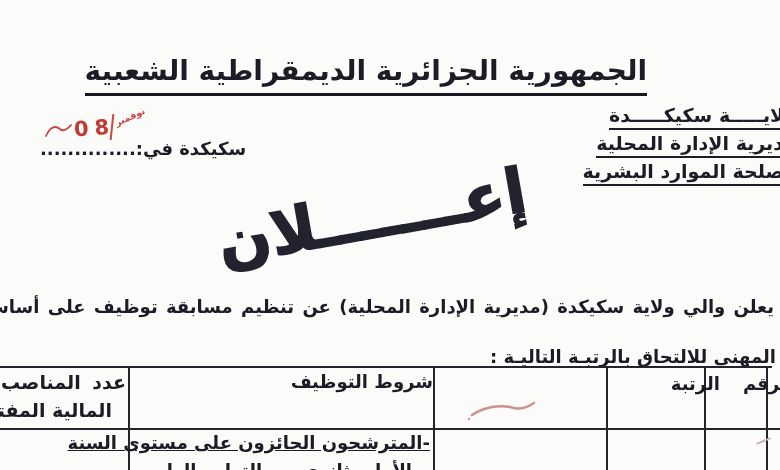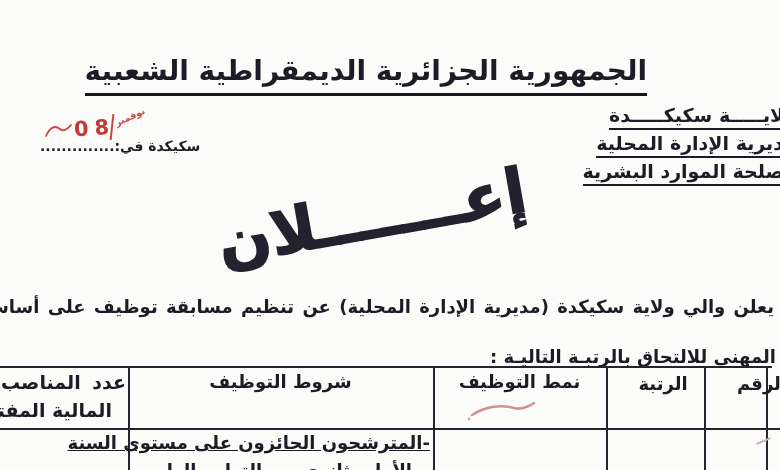--- a/index.html
+++ b/index.html
@@ -45,21 +45,21 @@
   .letterhead .lh-line span {
     display: inline-block;
     border-bottom: 2px solid #1c1c26;
     padding-bottom: 3px;
     white-space: nowrap;
   }
 
   
   .dateline {
     top: 138px; left: 40px;
-    font-size: 14px;
+    font-size: 18px;
     white-space: nowrap;
   }
 
   
   .stamp-day {
     top: 116px; left: 74px;
     color: #c23a36;
     font-size: 21px;
     letter-spacing: 6px;
     transform: rotate(-4deg);
@@ -108,21 +108,21 @@
   .hline { background: #24242e; height: 2px; }
   .vline { background: #24242e; width: 2px; }
   .t-top   { top: 366px; left: 0; width: 772px; }
   .t-sep   { top: 428px; left: 0; width: 780px; }
   .v-a { top: 366px; left: 128px; height: 104px; }
   .v-b { top: 366px; left: 433px; height: 104px; }
   .v-c { top: 366px; left: 606px; height: 104px; }
   .v-d { top: 366px; left: 704px; height: 104px; }
   .v-e { top: 368px; left: 766px; height: 102px; width: 1.5px; }
 
-  .th { font-size: 18px; text-align: center; white-space: nowrap; }
+  .th { font-size: 18px; white-space: nowrap; }
   .th-number { top: 373px; left: 704px; width: 62px; margin-left: 27px; }
   .th-rank   { top: 373px; left: 606px; width: 114px; }
   .th-mode   { top: 371px; left: 433px; width: 173px; }
   .th-cond   { top: 371px; left: 128px; width: 305px; }
   .th-pos1   { top: 371px; right: 654px; font-size: 19px; word-spacing: 5px; white-space: nowrap; text-align: center; }
   .th-pos2   { top: 399px; right: 668px; font-size: 19px; white-space: nowrap; }
 
   .cell-cond-1 { top: 432px; right: 350px; font-size: 18px; white-space: nowrap; text-decoration: underline; }
   .cell-cond-2 { top: 460px; right: 368px; font-size: 18px; white-space: nowrap; }
 
@@ -170,21 +170,20 @@
   <div class="abs hline t-top"></div>
   <div class="abs hline t-sep"></div>
   <div class="abs vline v-a"></div>
   <div class="abs vline v-b"></div>
   <div class="abs vline v-c"></div>
   <div class="abs vline v-d"></div>
   <div class="abs vline v-e"></div>
 
   <div class="abs rtl th th-number">الرقم</div>
   <div class="abs rtl th th-rank">الرتبة</div>
-  <div class="abs rtl th th-mode">نمط التوظيف</div>
   <div class="abs rtl th th-cond">شروط التوظيف</div>
   <div class="abs rtl th-pos1">عدد المناصب</div>
   <div class="abs rtl th-pos2">المالية المفتوحة</div>
 
   <div class="abs rtl cell-cond-1">-المترشحون الحائزون على مستوى السنة</div>
   <div class="abs rtl cell-cond-2">الأولى ثانوي من التعليم العام</div>
 
   <svg class="abs" style="top:400px; left:462px;" width="76" height="22" viewBox="0 0 76 22">
     <path d="M10,15 C22,7 38,4 52,8 C60,10 66,7 72,3" fill="none" stroke="#cf9090" stroke-width="2.4" stroke-linecap="round"></path>
     <circle cx="7" cy="19" r="1.2" fill="#cf9090"></circle>

